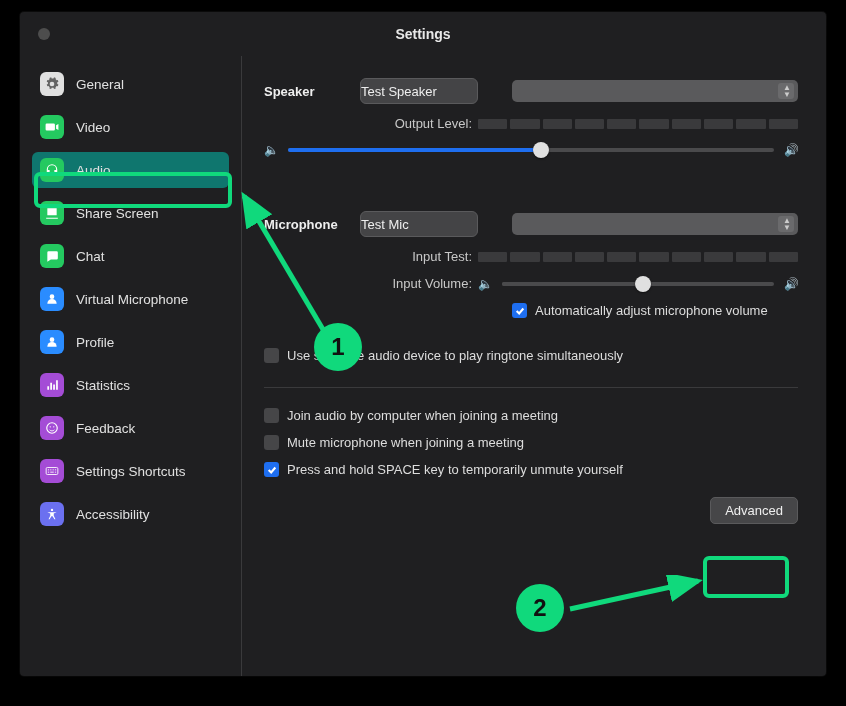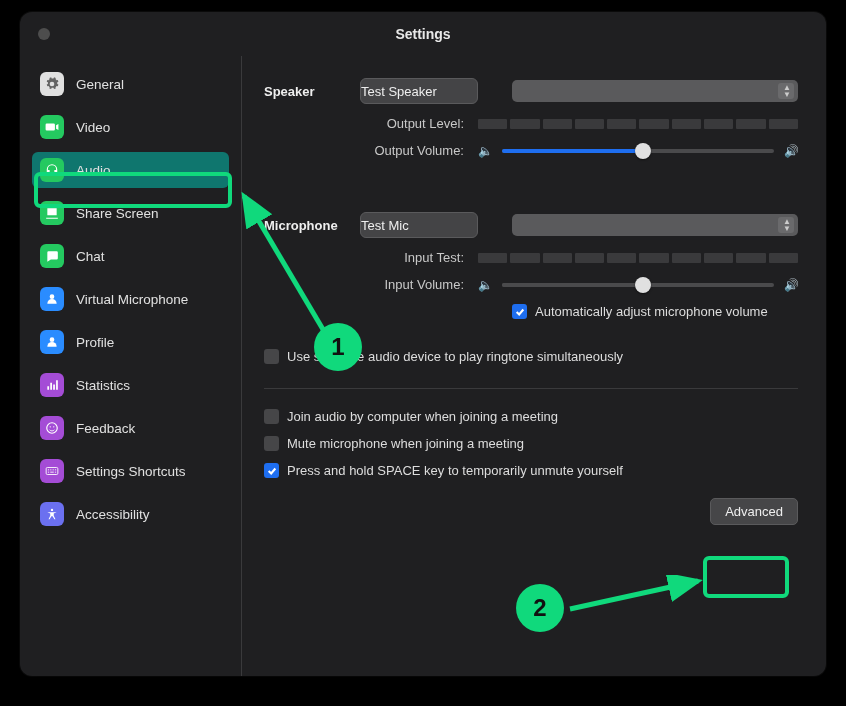--- a/index.html
+++ b/index.html
@@ -10,21 +10,21 @@
     color: #ddd;
     width: 846px;
     height: 706px;
     overflow: hidden;
   }
   .window {
     position: absolute;
     left: 20px; top: 12px;
     width: 806px; height: 664px;
     background: #1f1f21;
-    border-radius: 12px;
+    border-radius: 4px;
     box-shadow: 0 8px 24px rgba(0,0,0,0.7), 0 0 0 1px rgba(255,255,255,0.05);
     display: flex;
     flex-direction: column;
     overflow: hidden;
   }
   .titlebar {
     height: 44px;
     display: flex;
     align-items: center;
     position: relative;
@@ -95,21 +95,21 @@
   .col-label {
     width: 96px;
     text-align: left;
     font-weight: 600;
     color: #eee;
     flex-shrink: 0;
   }
   .col-sublabel {
     width: 214px;
     text-align: right;
-    padding-right: 14px;
+    padding-right: 6px;
     color: #c8c8c8;
     font-size: 13px;
     flex-shrink: 0;
   }
   .pill-btn {
     width: 118px;
     height: 26px;
     background: #444446;
     border: 1px solid #5a5a5c;
     border-radius: 6px;
@@ -384,21 +384,20 @@
             <div class="seg"></div>
             <div class="seg"></div>
             <div class="seg"></div>
             <div class="seg"></div>
             <div class="seg"></div>
             <div class="seg"></div>
             <div class="seg"></div>
         </div>
       </div>
       <div class="row">
-        <div class="col-sublabel">Output Volume:</div>
         <div class="slider-wrap">
           <span class="vol-icon">🔈</span>
           <div class="slider">
             <div class="fill" id="out-fill" style="width: 52%;"></div>
             <div class="thumb" id="out-thumb" style="left: 52%;"></div>
           </div>
           <span class="vol-icon">🔊</span>
         </div>
       </div>
 

